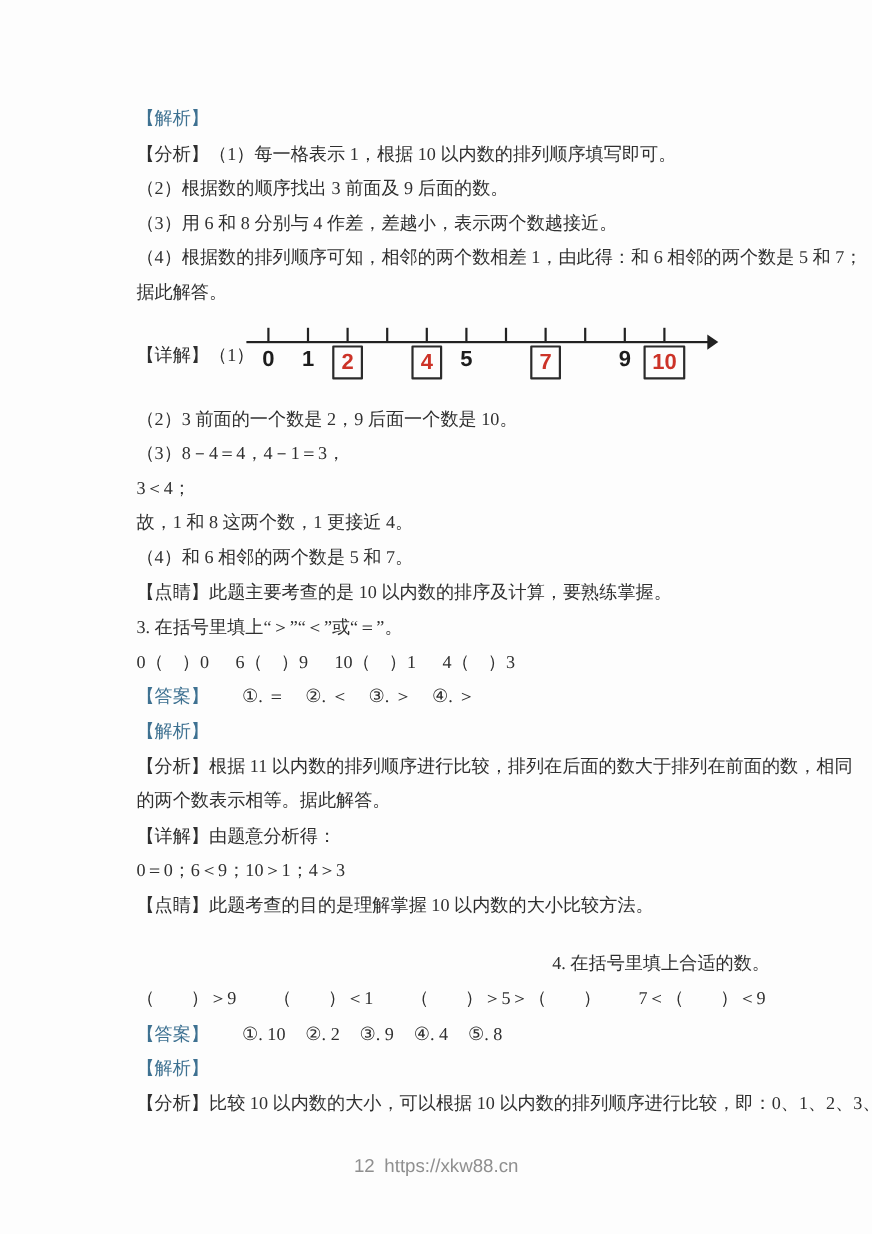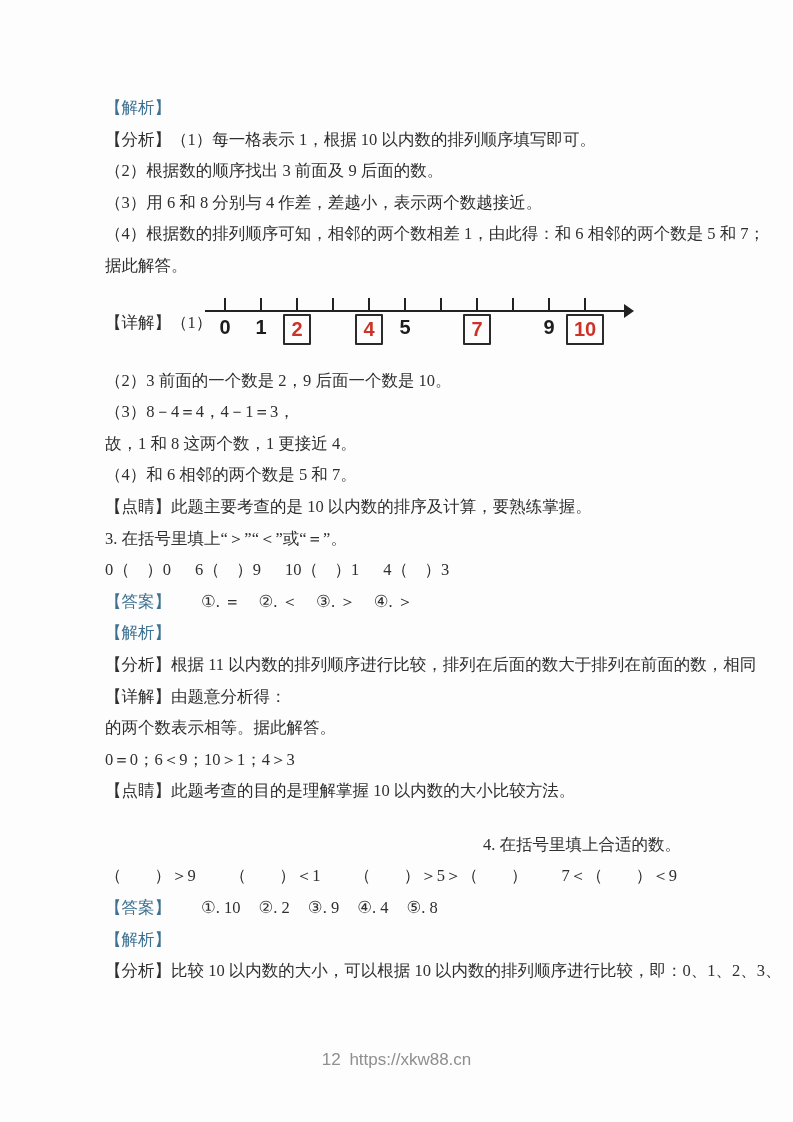--- a/index.html
+++ b/index.html
@@ -1,21 +1,21 @@
 <!DOCTYPE html>
 <html style="--marker-blue: #3e7191; --answer-red: #cc3328; --footer-gray: #8f8f8f;"><head>
 <meta charset="utf-8">
 <style>
   html,body { margin:0; padding:0; background:#ffffff; }
   .page {
     position:relative; width:793px; height:1122px; background:#fdfdfd;
     font-family:"Liberation Serif","DejaVu Serif",serif;
     color:#2f2f2f; overflow:hidden;
   }
-  .content { position:absolute; left:105px; top:92px; width:576px; font-size:16.5px; }
+  .content { position:absolute; left:124px; top:92px; width:576px; font-size:16.5px; }
   .line { margin:0; line-height:31.6px; white-space:nowrap; }
   .marker-blue { color:var(--marker-blue,#3e7191); }
   
   .row { display:flex; align-items:baseline; }
   .prob-row-q3 { column-gap:24px; }
   .prob-row-q4 { justify-content:space-between; width:572px; }
   .ans-row { column-gap:0;text-align:center; }
   .ans-row .marker-blue { margin-right:30px; }
   .ans-row .ans-item { margin-right:18px; }
   
@@ -106,42 +106,43 @@
           <div class="nl-cell">
               <div class="nl-tick"></div>
               <div class="nl-num boxed">10</div>
             </div>
         </div>
       </div>
     </div>
 
     <p class="line">（2）3 前面的一个数是 2，9 后面一个数是 10。</p>
     <p class="line">（3）8－4＝4，4－1＝3，</p>
+    <p class="line">3＜4；</p>
     <p class="line">故，1 和 8 这两个数，1 更接近 4。</p>
     <p class="line">（4）和 6 相邻的两个数是 5 和 7。</p>
     <p class="line">【点睛】此题主要考查的是 10 以内数的排序及计算，要熟练掌握。</p>
 
     <p class="line">3. 在括号里填上“＞”“＜”或“＝”。</p>
     <div class="line row prob-row-q3">
       <span>0（　）0</span>
       <span>6（　）9</span>
       <span>10（　）1</span>
       <span>4（　）3</span>
     </div>
     <div class="line row ans-row">
       <span class="marker-blue">【答案】</span>
       <span class="ans-item">①. ＝</span>
       <span class="ans-item">②. ＜</span>
       <span class="ans-item">③. ＞</span>
       <span class="ans-item">④. ＞</span>
     </div>
     <p class="line marker-blue">【解析】</p>
     <p class="line">【分析】根据 11 以内数的排列顺序进行比较，排列在后面的数大于排列在前面的数，相同</p>
+    <p class="line">的两个数表示相等。据此解答。</p>
     <p class="line">【详解】由题意分析得：</p>
-    <p class="line">的两个数表示相等。据此解答。</p>
     <p class="line">0＝0；6＜9；10＞1；4＞3</p>
     <p class="line">【点睛】此题考查的目的是理解掌握 10 以内数的大小比较方法。</p>
 
     <p class="line gap-before">4. 在括号里填上合适的数。</p>
     <div class="line row prob-row-q4">
       <span>（　　）＞9</span>
       <span>（　　）＜1</span>
       <span>（　　）＞5＞（　　）</span>
       <span>7＜（　　）＜9</span>
     </div>

